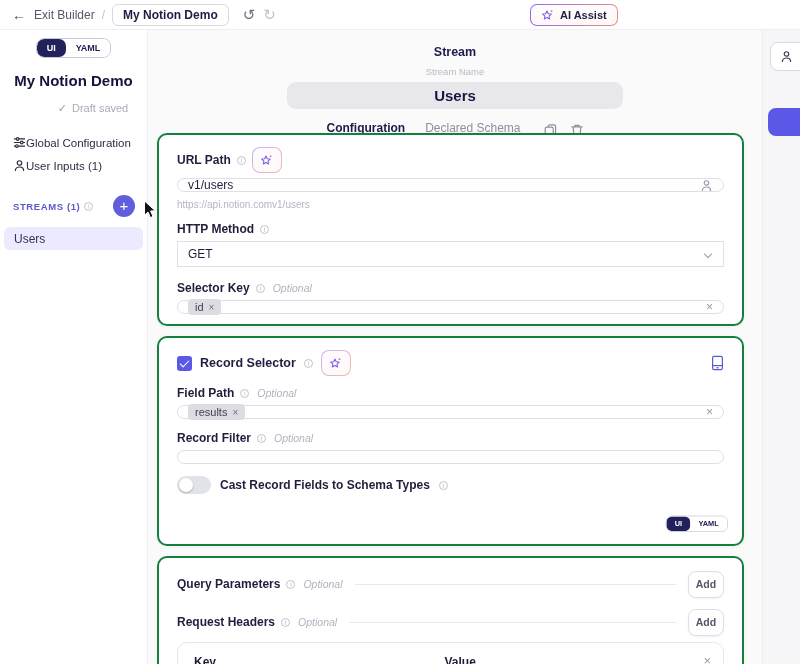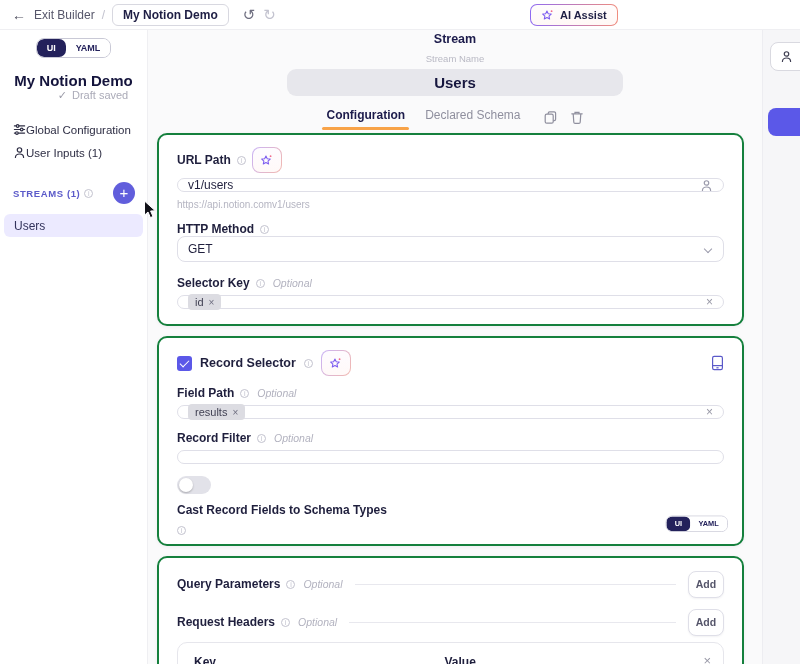--- a/index.html
+++ b/index.html
@@ -24,37 +24,37 @@
 
   
   .sidebar { position:absolute; top:30px; left:0; width:148px; height:634px; background:#fff;
              border-right:1px solid #EFEFF2; z-index:20; }
   .mode-toggle { display:flex; border:1px solid #C9C9D6; border-radius:8px; overflow:hidden;
                  width:max-content; background:#fff; cursor:pointer; }
   .mode-toggle .seg { font-size:9px; font-weight:700; padding:4px 10px; color:#23215B; background:#fff; }
   .mode-toggle .seg.on { background:#23215B; color:#fff; border-radius:7px; }
   .sidebar .mode-toggle { margin:8px auto 0 auto; }
   .sb-title { margin-top:14px; text-align:center; font-size:15px; font-weight:700; color:#14143C; }
-  .sb-draft { text-align:center; font-size:11px; color:#ABABB8;padding-left:39px; }
+  .sb-draft { margin-top:13px; text-align:center; font-size:11px; color:#ABABB8;padding-left:39px; }
   .sb-draft .chk { margin-right:5px; color:#9B9BA8; }
   .sb-nav { margin-top:16px; }
   .sb-nav-item { display:flex; align-items:center; padding:5px 0 5px 13px; font-size:11.5px;
                  color:#2E2E44; cursor:pointer; }
   .sb-streams-row { display:flex; align-items:center; margin:18px 12px 0 13px; }
   .sb-streams-label { font-size:9.5px; font-weight:700; letter-spacing:.6px; color:#5B5AC9; }
   .sb-streams-row .info { margin-left:4px; }
   .plus-btn { margin-left:auto; width:22px; height:22px; border-radius:50%; background:#615EDC; color:#fff;
               font-size:15px; line-height:21px; text-align:center; cursor:pointer; font-weight:400; }
   .sb-stream-item { margin:10px 4px 0 4px; height:23px; background:#ECEAFF; border-radius:6px;
                     display:flex; align-items:center; padding-left:10px; font-size:12px; color:#33335C;
                     cursor:pointer; }
 
   
   .main { position:absolute; top:30px; left:149px; width:612px; height:634px; }
-  .stream-title { margin-top:2px; text-align:center; font-size:12.5px; font-weight:700; color:#1C1B4B; }
+  .stream-title { margin-top:15px; text-align:center; font-size:12.5px; font-weight:700; color:#1C1B4B; }
   .stream-name-label { margin-top:7px; text-align:center; font-size:9.5px; color:#B9B9C4; }
   .stream-name-input { display:block; margin:5px auto 0 auto; width:336px; height:27px; background:#E7E7EC;
                        border:none; border-radius:9px; text-align:center; font-size:15px; font-weight:700;
                        color:#17173F; font-family:"Liberation Sans", sans-serif; }
   .tabs-row { margin-top:12px; display:flex; align-items:center; justify-content:center; gap:20px; }
   .tab { position:relative; font-size:12px; color:#8F8F9E; cursor:pointer; padding-bottom:4px; }
   .tab.active { color:#1C1B4B; font-weight:600; }
   .tab.active::after { content:""; position:absolute; left:-4px; right:-4px; bottom:-4px; height:3px;
                        border-radius:2px; background:#F8A348; }
   .tab-icons { display:flex; gap:12px; margin-left:2px; }
@@ -74,40 +74,40 @@
   .sparkle-btn { width:30px; height:26px; border:1px solid transparent; border-radius:8px; cursor:pointer;
                  display:flex; align-items:center; justify-content:center;
                  background:linear-gradient(#FEFCFF,#FFF9F8) padding-box,
                             linear-gradient(120deg,#C9B4F7,#F3B9AE) border-box; }
 
   .text-input { position:relative; margin-top:5px; height:14px; border:1px solid #DFDFE8; border-radius:8px;
                 background:#fff; display:flex; align-items:center; padding:0 10px; }
   .text-input input { flex:1; border:none; outline:none; font-size:12px; color:#1F1F3D; background:transparent;
                       font-family:"Liberation Sans", sans-serif; }
   .helper { margin-top:7px; font-size:10px; color:#B5B5C2; }
-  .select { position:relative; height:26px; border:1px solid #DFDFE8; border-radius:8px;
+  .select { position:relative; margin-top:5px; height:26px; border:1px solid #DFDFE8; border-radius:0;
             background:#fff; display:flex; align-items:center; padding:0 10px; font-size:12px; color:#1F1F3D;
             cursor:pointer; }
   .chev { position:absolute; right:12px; top:9px; width:6px; height:6px; border-right:1.5px solid #9B9BAC;
           border-bottom:1.5px solid #9B9BAC; transform:rotate(45deg); }
   .chip { display:inline-flex; align-items:center; gap:5px; background:#DCDCE2; border-radius:4px;
           padding:2px 7px; font-size:11px; color:#3F3F52; cursor:default; }
   .chip .x { color:#6E6E80; font-size:10px; cursor:pointer; }
   .clear-x { margin-left:auto; color:#9898A6; font-size:12px; cursor:pointer; }
 
   .mt12 { margin-top:12px; } .mt10 { margin-top:10px; } .mt14 { margin-top:14px; }
 
   .checkbox { width:15px; height:15px; background:#5B58E8; border-radius:3px; position:relative; cursor:pointer; }
   .checkbox::after { content:""; position:absolute; left:4.5px; top:2px; width:4px; height:8px;
                      border-right:1.7px solid #fff; border-bottom:1.7px solid #fff; transform:rotate(45deg); }
   .selector-row { display:flex; align-items:center; gap:8px; }
   .lbl-big { font-size:12.5px; font-weight:700; color:#1F1F3D; }
   .doc-btn { margin-left:auto; cursor:pointer; display:flex; }
 
-  .toggle-row { display:flex; align-items:flex-start; gap:9px;flex-direction:column; }
+  .toggle-row { display:flex; align-items:center; gap:9px; }
   .toggle { width:34px; height:18px; background:#E2E2E9; border-radius:10px; position:relative; cursor:pointer; }
   .toggle .knob { position:absolute; left:2px; top:2px; width:14px; height:14px; border-radius:50%;
                   background:#fff; box-shadow:0 1px 2px rgba(0,0,0,.25); }
   .mini-toggle { position:absolute; right:14px; bottom:12px; transform:scale(.82); transform-origin:right bottom; }
 
   .opt-row { display:flex; align-items:center; gap:6px; height:28px; }
   .opt-line { flex:1; height:1px; background:#E8E8EE; margin:0 6px; }
   .add-btn { width:36px; height:27px; border:1px solid #DFDFE8; border-radius:8px; background:#fff;
              font-size:10.5px; font-weight:600; color:#55556A; cursor:pointer;
              box-shadow:0 1px 2px rgba(26,26,68,.06); display:flex; align-items:center; justify-content:center; }

